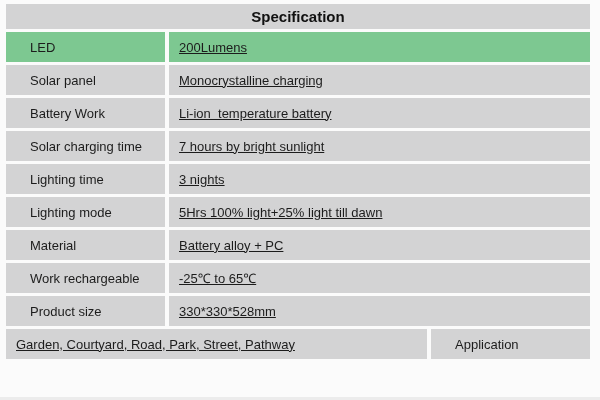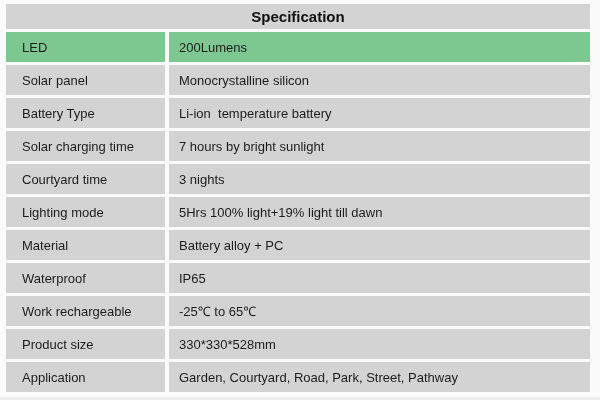--- a/index.html
+++ b/index.html
@@ -41,27 +41,28 @@
   .cell {
     background: var(--row-bg, #d3d3d4);
     display: flex;
     align-items: center;
     font-size: 13px;
     color: #1c1c1c;
     box-sizing: border-box;
   }
   .cell.label {
     width: 159px;
-    padding-left: 16px;
+    padding-left: 24px;
     flex: none;
   }
   .cell.value {
     flex: 1;
     padding-left: 10px;
     white-space: pre-wrap;
+    text-decoration: underline;
   }
   .spec-row.highlight .cell {
     background: var(--highlight-bg, #7dc891);
   }
   .bottom-strip {
     position: absolute;
     left: 0;
     bottom: 0;
     width: 600px;
     height: 3px;
@@ -74,62 +75,58 @@
 <div class="spec-table" style="--row-bg: #d3d3d4; --highlight-bg: #7dc891;">
   <div class="spec-header">Specification</div>
 
   <div class="spec-row highlight">
     <div class="cell label">LED</div>
     <div class="cell value">200Lumens</div>
   </div>
 
   <div class="spec-row">
     <div class="cell label">Solar panel</div>
-    <div class="cell value">Monocrystalline silicon</div>
+    <div class="cell value">Monocrystalline charging</div>
   </div>
 
   <div class="spec-row">
-    <div class="cell label">Battery Type</div>
+    <div class="cell label">Battery Work</div>
     <div class="cell value">Li-ion  temperature battery</div>
   </div>
 
   <div class="spec-row">
     <div class="cell label">Solar charging time</div>
     <div class="cell value">7 hours by bright sunlight</div>
   </div>
 
   <div class="spec-row">
-    <div class="cell label">Courtyard time</div>
+    <div class="cell label">Lighting time</div>
     <div class="cell value">3 nights</div>
   </div>
 
   <div class="spec-row">
     <div class="cell label">Lighting mode</div>
-    <div class="cell value">5Hrs 100% light+19% light till dawn</div>
+    <div class="cell value">5Hrs 100% light+25% light till dawn</div>
   </div>
 
   <div class="spec-row">
     <div class="cell label">Material</div>
     <div class="cell value">Battery alloy + PC</div>
   </div>
 
-  <div class="spec-row">
-    <div class="cell label">Waterproof</div>
-    <div class="cell value">IP65</div>
-  </div>
 
   <div class="spec-row">
     <div class="cell label">Work rechargeable</div>
     <div class="cell value">-25℃ to 65℃</div>
   </div>
 
   <div class="spec-row">
     <div class="cell label">Product size</div>
     <div class="cell value">330*330*528mm</div>
   </div>
 
   <div class="spec-row">
+    <div class="cell value">Garden, Courtyard, Road, Park, Street, Pathway</div>
     <div class="cell label">Application</div>
-    <div class="cell value">Garden, Courtyard, Road, Park, Street, Pathway</div>
   </div>
 </div>
 
 <div class="bottom-strip"></div>
 
 </body></html>

